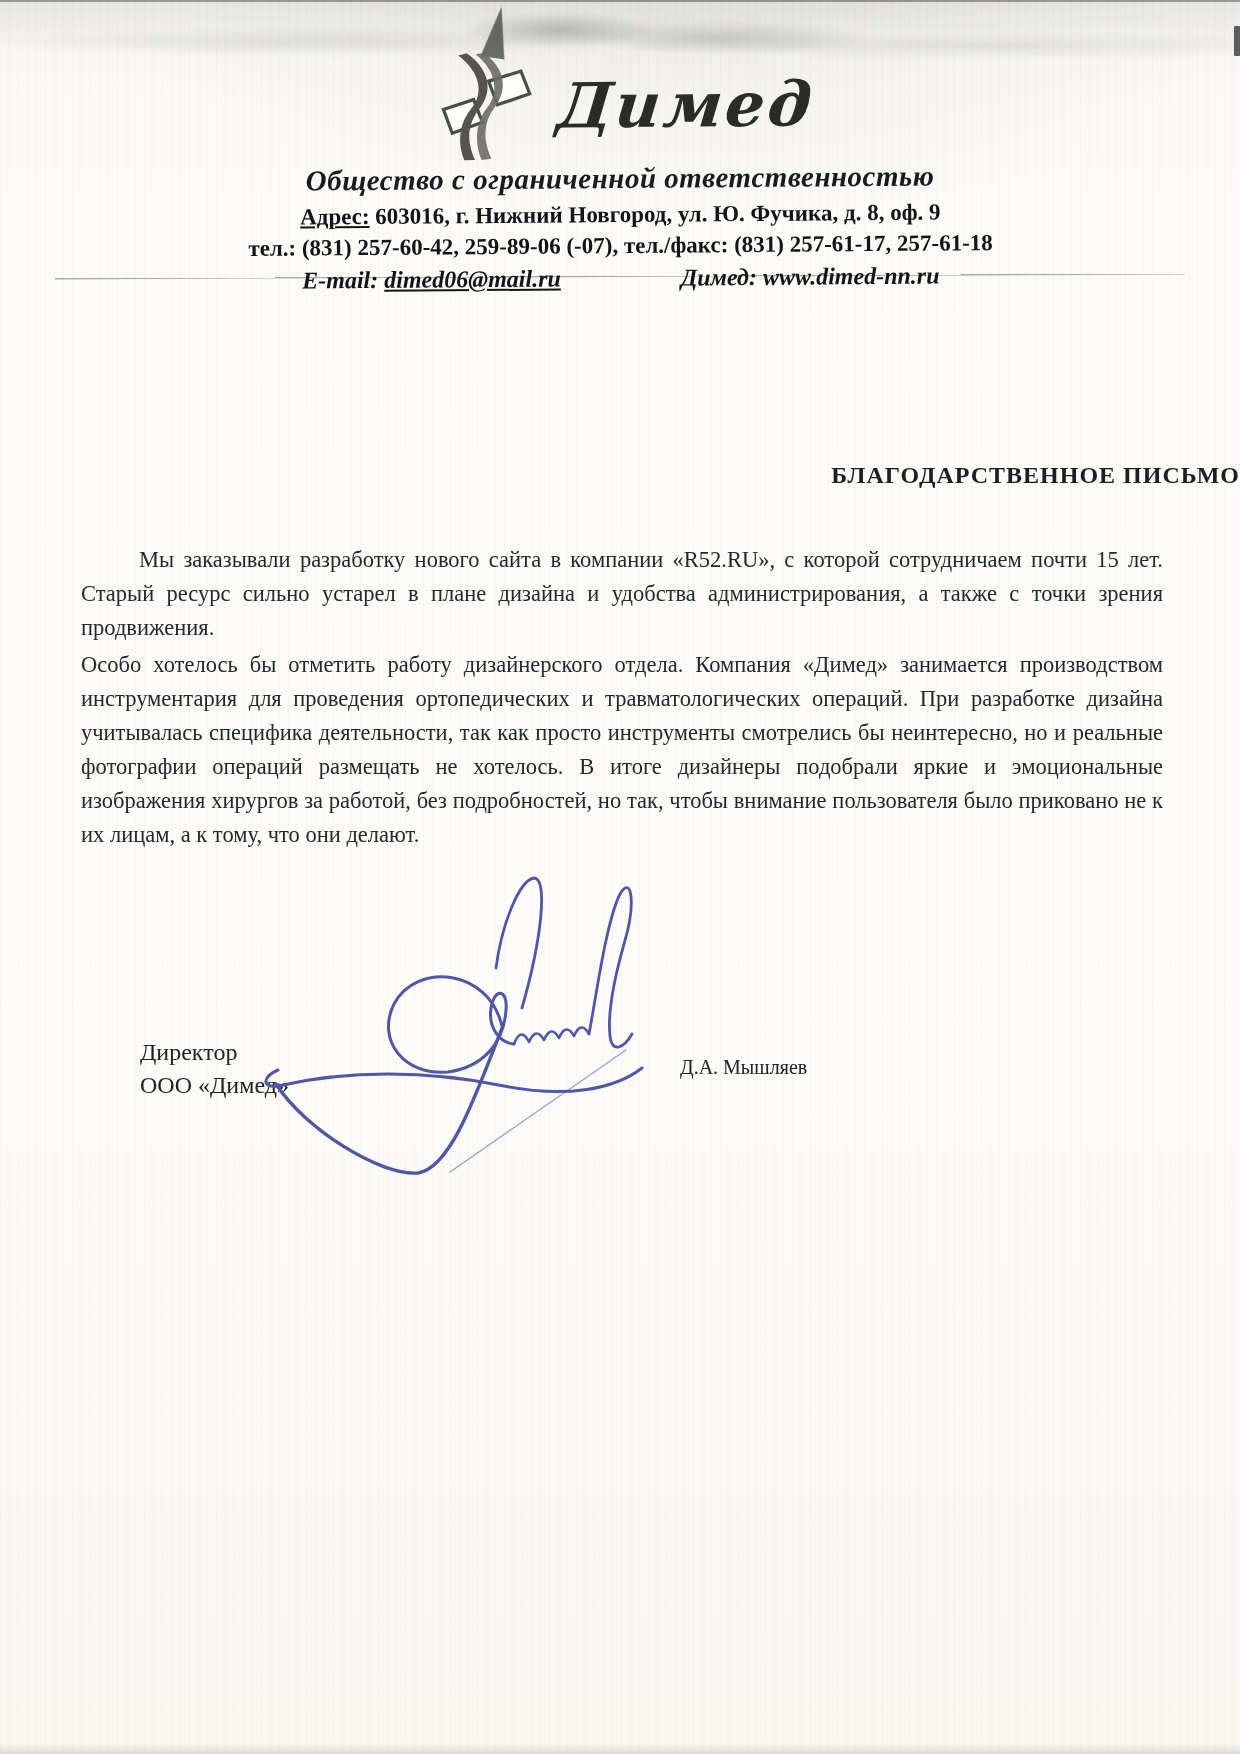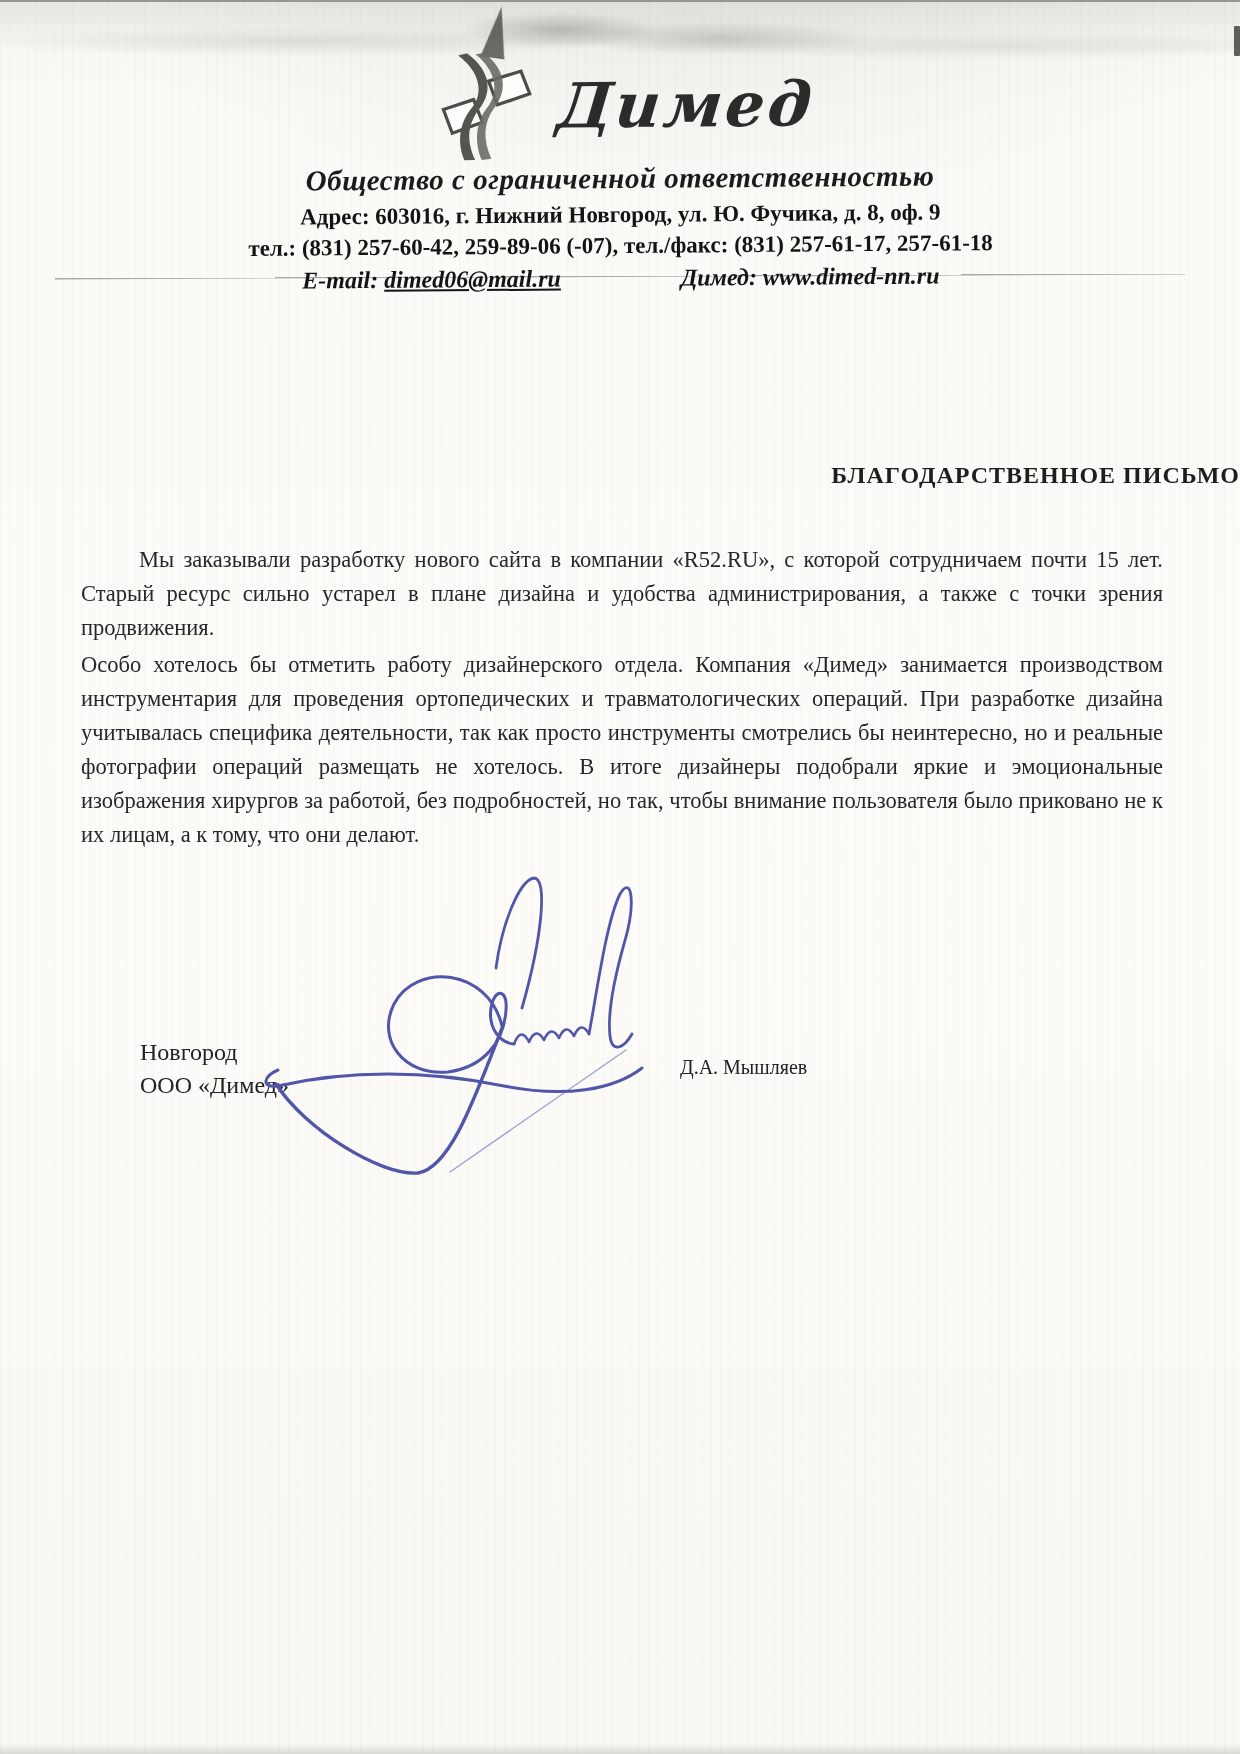--- a/index.html
+++ b/index.html
@@ -42,21 +42,21 @@
   .logo-text{
     font-style:italic;font-weight:bold;font-size:62px;line-height:1;
     font-family:"DejaVu Serif","Liberation Serif",serif;
     color:#2b2b29;letter-spacing:3px;transform:skewX(-6deg);
   }
   .org-type{
     text-align:center;font-style:italic;font-weight:bold;font-size:29px;
     color:#1b1b1d;margin-top:6px;letter-spacing:.5px;
   }
   .addr-line{text-align:center;font-weight:bold;font-size:23px;margin-top:7px;color:#141416;}
-  .addr-label{margin-top:44px;}
+  .addr-label{text-decoration:underline;margin-top:44px;}
   .tel-line{text-align:center;font-weight:bold;font-size:23px;margin-top:5px;color:#141416;}
   .contact-row{
     display:flex;justify-content:center;gap:120px;margin-top:6px;
     font-weight:bold;font-style:italic;font-size:24px;color:#141416;
   }
   .email-value{text-decoration:underline;}
   .head-rule{
     position:absolute;left:55px;top:272px;width:1130px;height:4px;background:#15151
 3;
     transform:rotate(-0.25deg);box-shadow:0 1px 0 rgba(20,20,18,.35);
@@ -111,21 +111,21 @@
   <div class="head-rule"></div>
 
   <div class="title">БЛАГОДАРСТВЕННОЕ ПИСЬМО</div>
 
   <div class="body-text">
     <p class="indent">Мы заказывали разработку нового сайта в компании «R52.RU», с которой сотрудничаем почти 15 лет. Старый ресурс сильно устарел в плане дизайна и удобства администрирования, а также с точки зрения продвижения.</p>
     <p>Особо хотелось бы отметить работу дизайнерского отдела. Компания «Димед» занимается производством инструментария для проведения ортопедических и травматологических операций. При разработке дизайна учитывалась специфика деятельности, так как просто инструменты смотрелись бы неинтересно, но и реальные фотографии операций размещать не хотелось. В итоге дизайнеры подобрали яркие и эмоциональные изображения хирургов за работой, без подробностей, но так, чтобы внимание пользователя было приковано не к их лицам, а к тому, что они делают.</p>
   </div>
 
   <div class="sig-left">
-    <div>Новгород</div>
+    <div>Директор</div>
     <div>ООО «Димед»</div>
   </div>
 
   <svg class="signature-svg" viewBox="0 0 404 336">
 
     <path d="M 26 224 C 12 230 8 242 26 240 C 95 224 175 224 252 240 C 312 252 362 244 390 222" stroke-width="3"></path>
 
     <path d="M 24 238 C 52 282 128 330 166 327 C 198 322 222 254 250 182" stroke-width="3.4"></path>
 
     <path d="M 250 180 C 236 122 164 116 142 158 C 124 194 152 230 196 226 C 232 221 252 196 254 164 C 256 142 242 142 239 162 C 236 182 248 197 262 198" stroke-width="3"></path>

